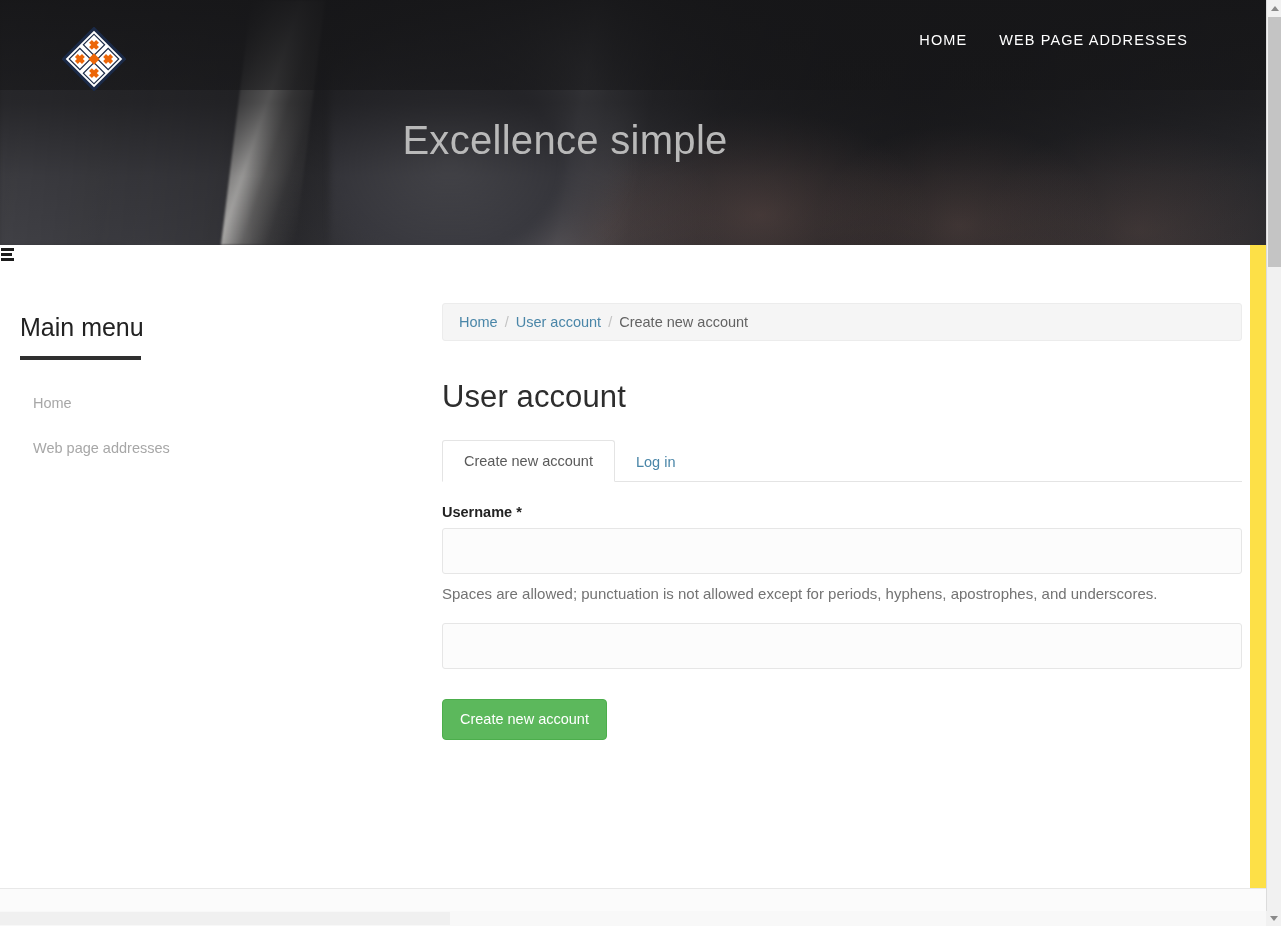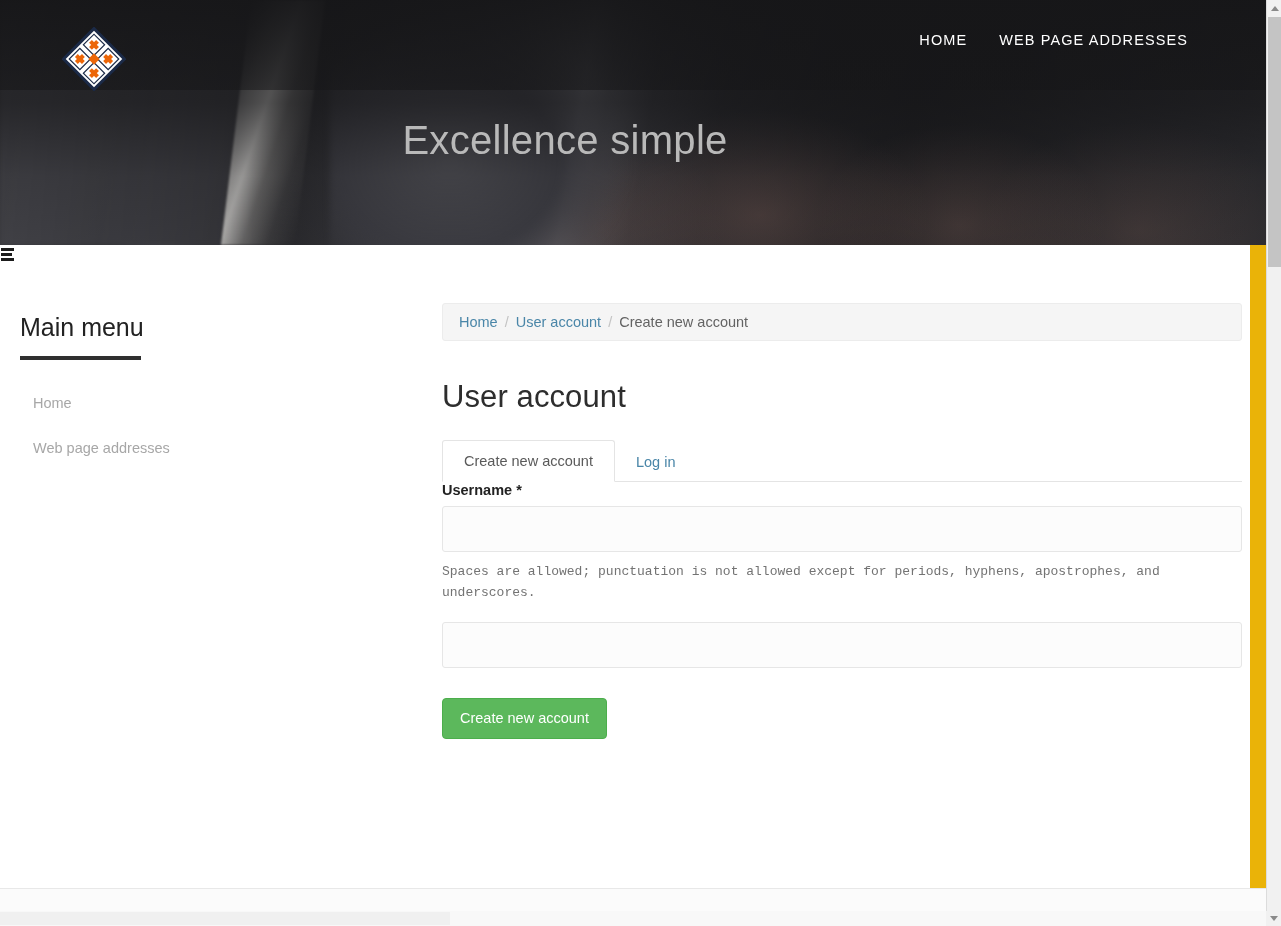--- a/index.html
+++ b/index.html
@@ -10,21 +10,21 @@
     overflow: hidden;
     background: #ffffff;
     font-family: "Liberation Sans", sans-serif;
   }
 
   .page {
     position: relative;
     width: 1281px;
     height: 926px;
     overflow: hidden;
-    background: #eab308;
+    background: #fde047;
   }
 
   
   .hero {
     position: absolute;
     left: 0; top: 0;
     width: 1266px;
     height: 245px;
     overflow: hidden;
     background: #2b2b2d;
@@ -246,21 +246,21 @@
   }
   .tab.active {
     color: #5a5a5a;
     background: #ffffff;
     border: 1px solid #e4e4e4;
     border-bottom: 1px solid #ffffff;
     border-radius: 3px 3px 0 0;
   }
 
   
-  .form { }
+  .form { margin-top: 22px; }
   .field-label {
     font-size: 14.5px;
     font-weight: bold;
     color: #222222;
     margin-bottom: 8px;
   }
   .field-label .req { color: #222222; font-weight: bold; }
   .text-input {
     display: block;
     width: 800px;
@@ -269,25 +269,24 @@
     border: 1px solid #e6e6e6;
     border-radius: 3px;
     padding: 0 12px;
     font-size: 14.5px;
     font-family: "Liberation Sans", sans-serif;
     color: #333;
     outline: none;
   }
   .help-text {
     margin-top: 9px;
-    font-size: 13px;
+    font-size: 15px;
     color: #737373;
     line-height: 21px;
     max-width: 790px;
-    font-family: Liberation Mono, monospace;
   }
   .field-block { margin-bottom: 19px; }
 
   .submit-btn {
     margin-top: 11px;
     background: #5cb85c;
     border: 1px solid #4cae4c;
     border-radius: 4px;
     color: #ffffff;
     font-size: 14.5px;

